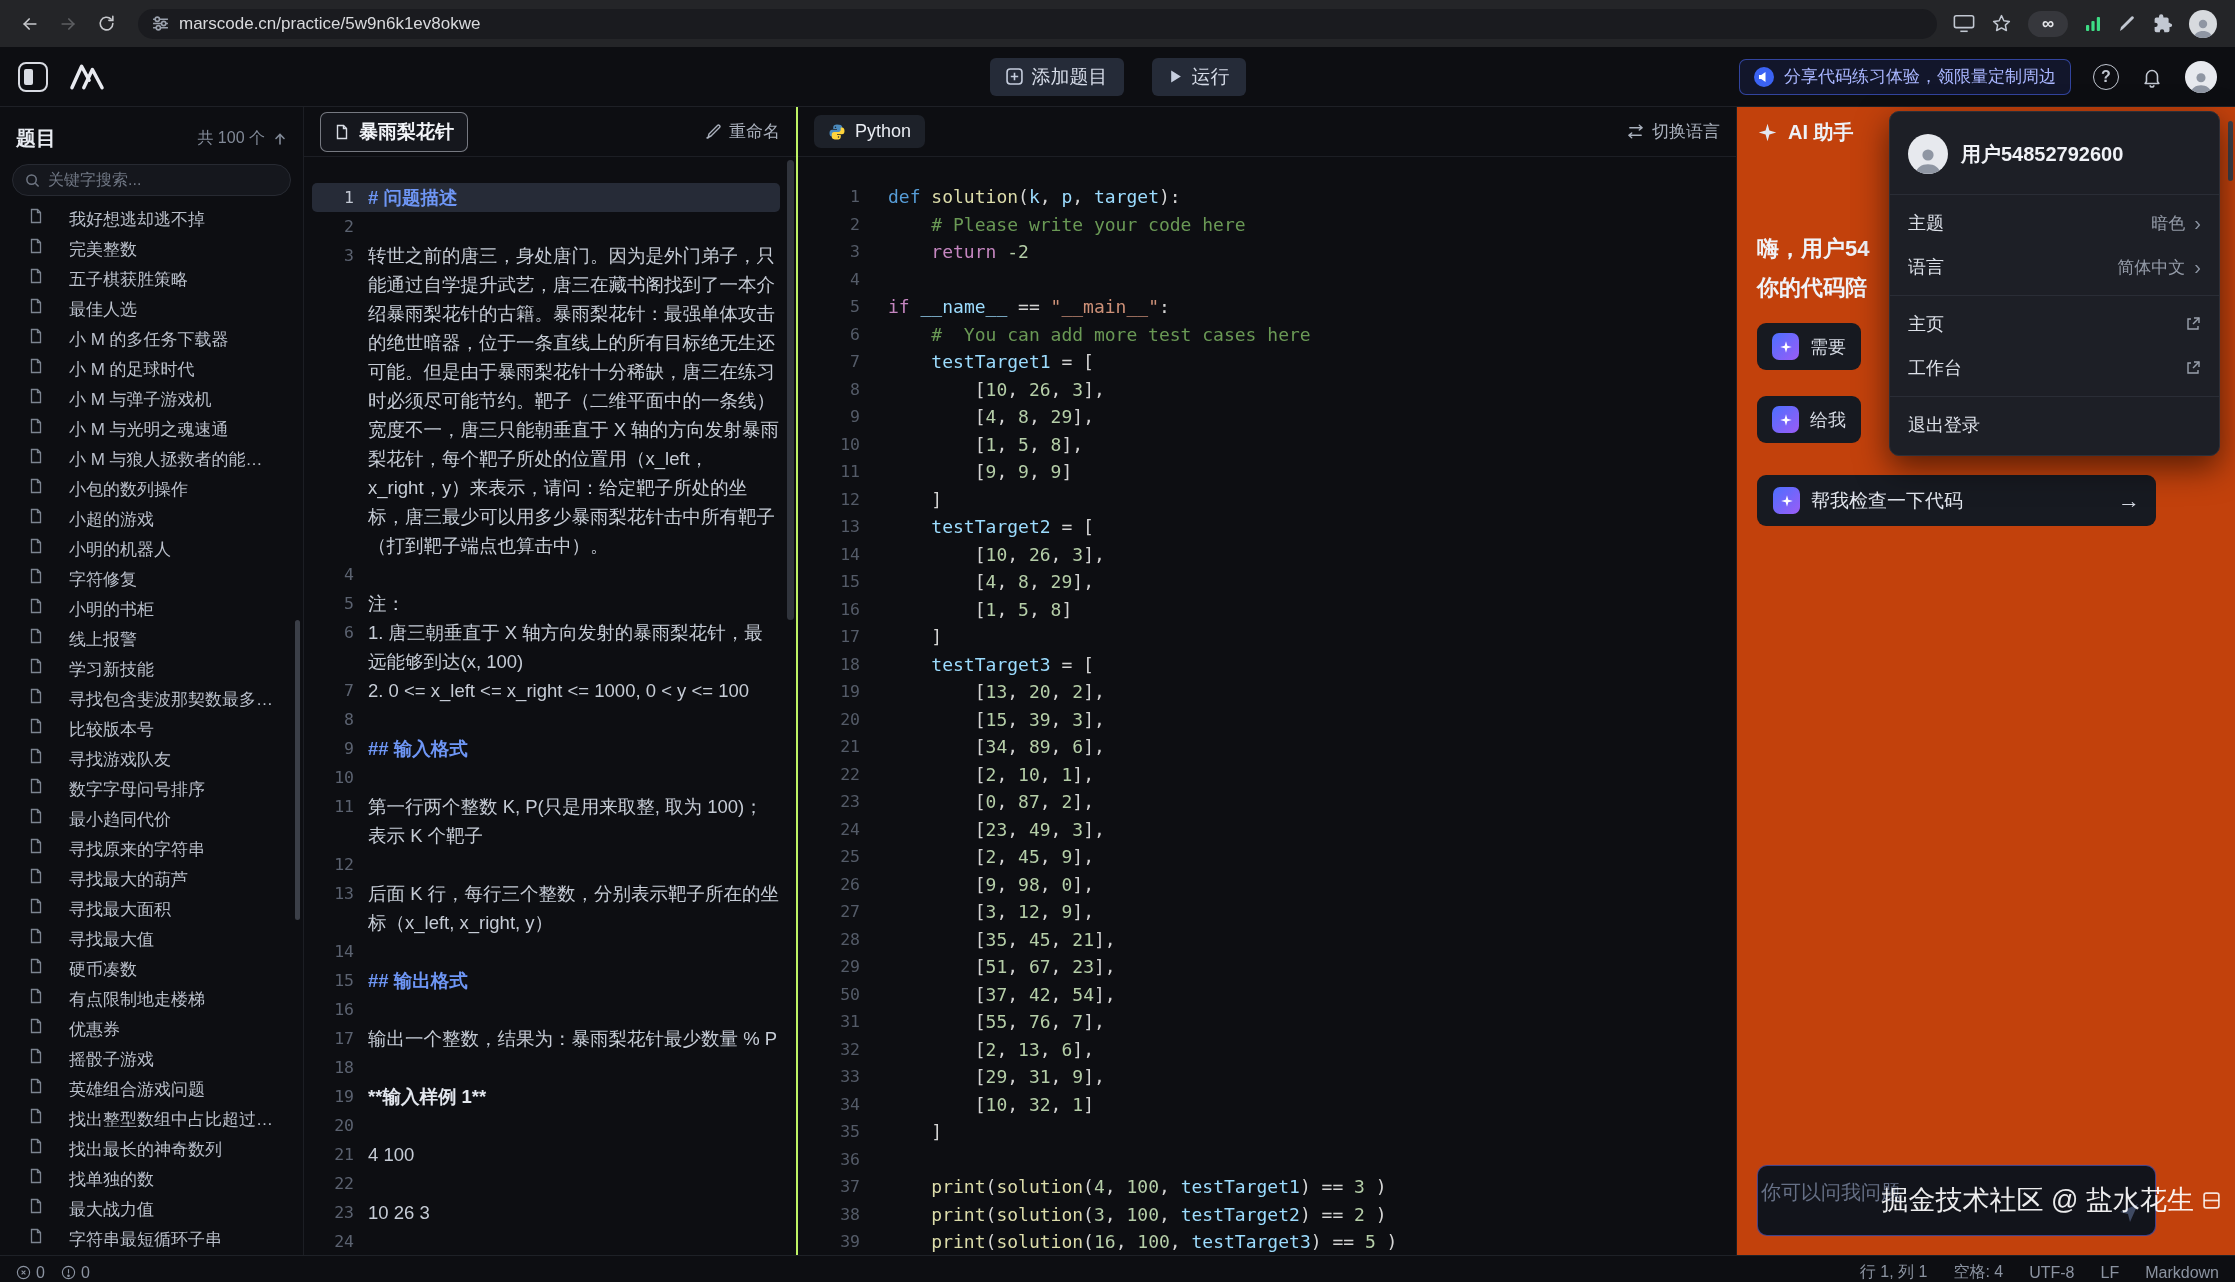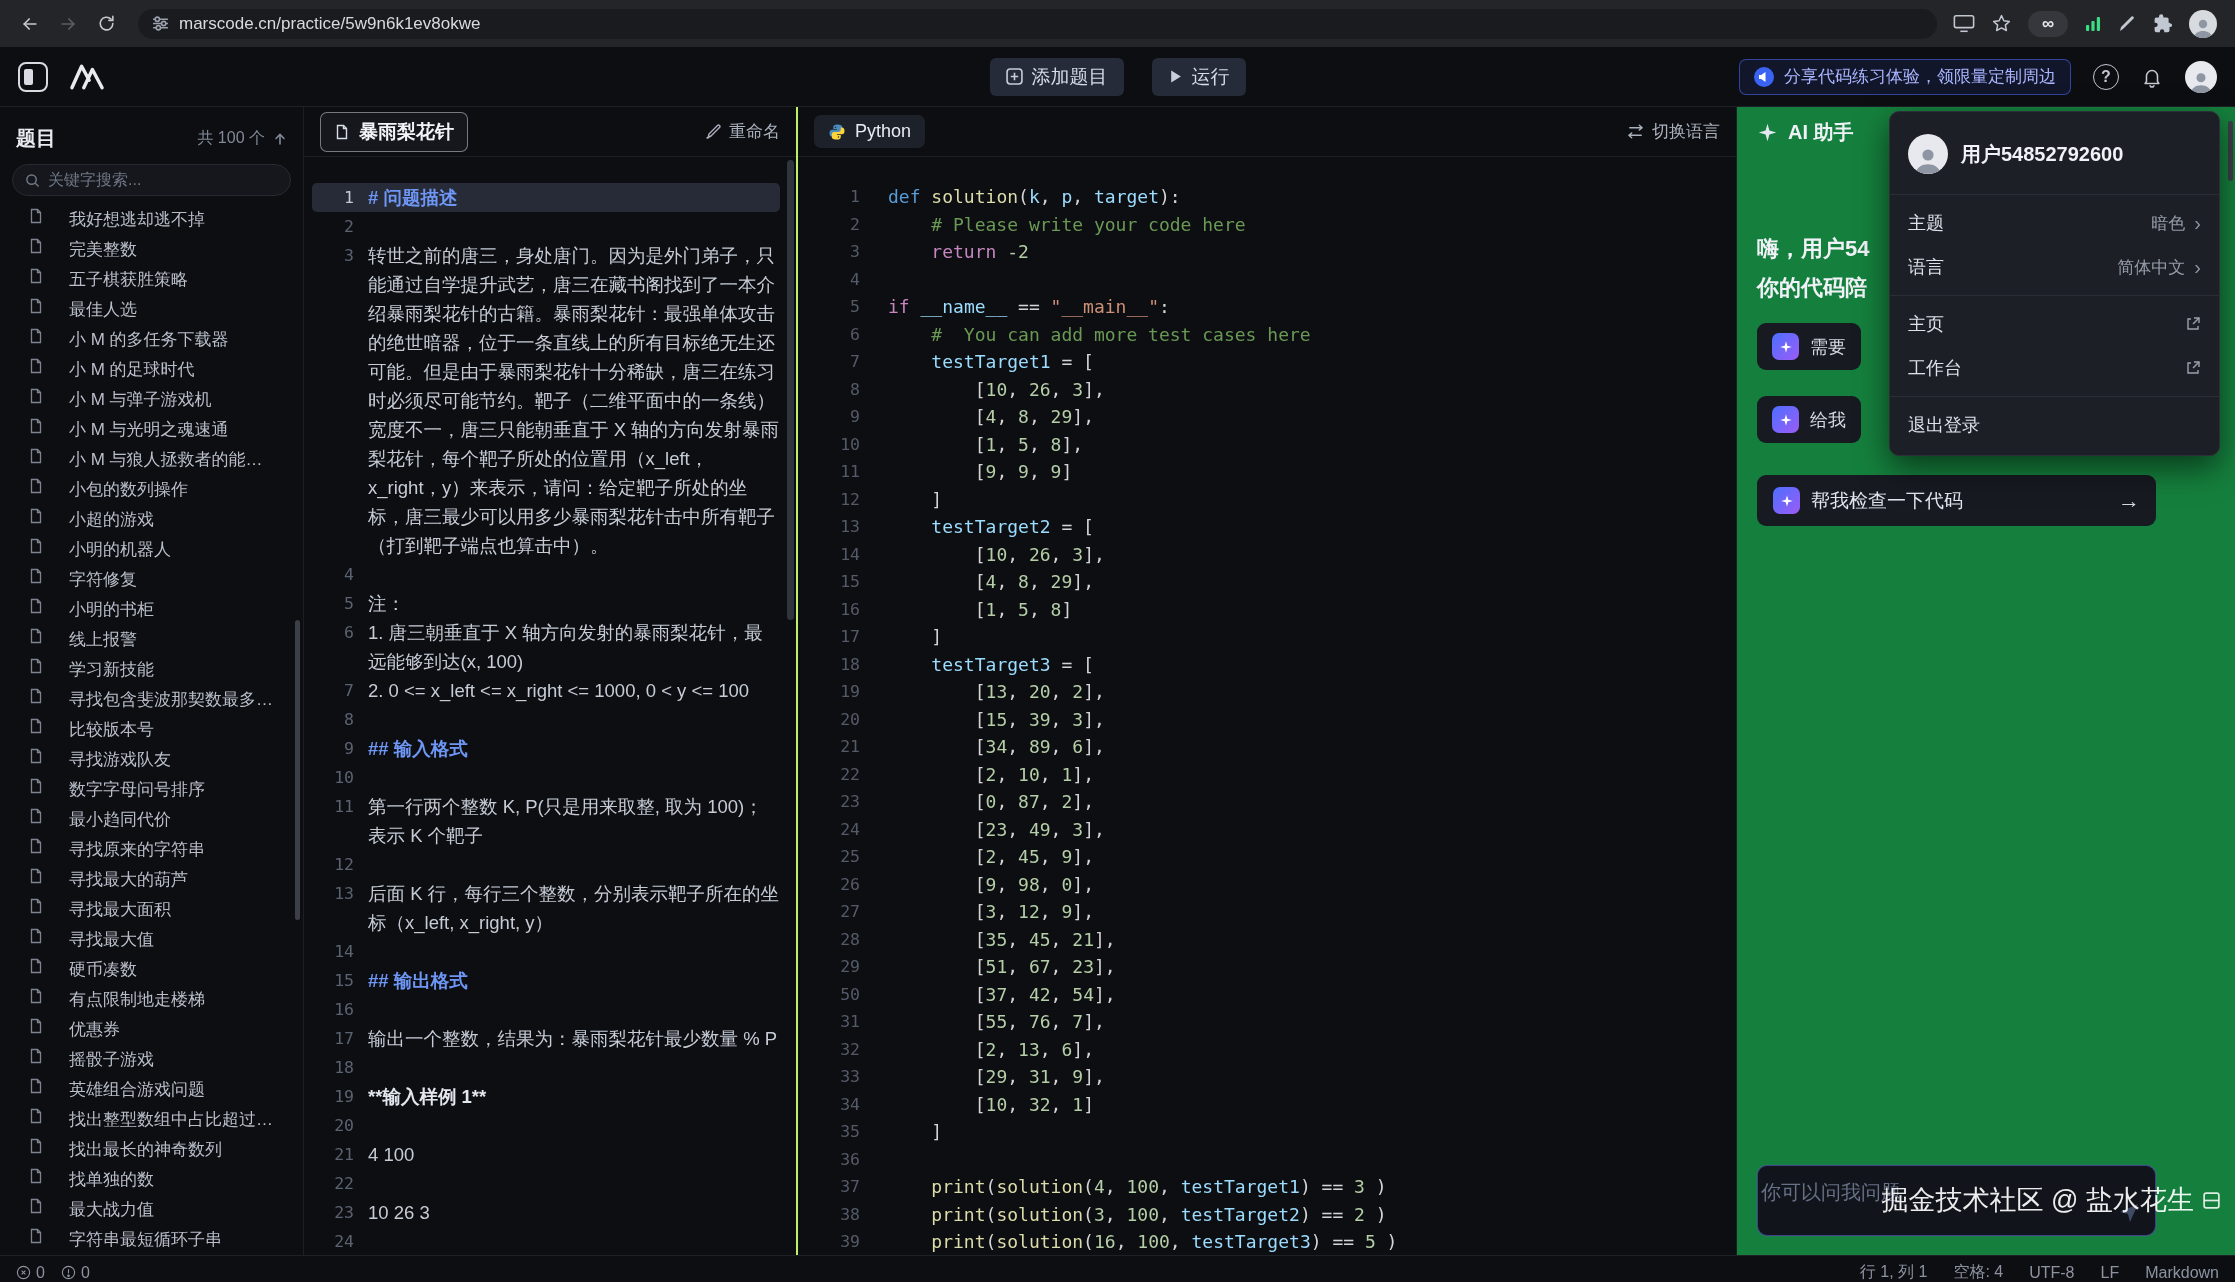--- a/index.html
+++ b/index.html
@@ -72,21 +72,21 @@
   font-size:18px;color:#e8ebf1;text-align:right;}
 .code-content{flex:1;overflow:hidden;padding-top:26px;
   font-family:"DejaVu Sans Mono","Liberation Mono",monospace;font-size:18px;}
 .code-line{display:flex;height:27.5px;line-height:27.5px;}
 .code-num{width:62px;flex:none;text-align:right;color:#545b68;font-size:16.5px;}
 .code-text{margin-left:28px;white-space:pre;color:#d4d4d4;}
 .tk-kw{color:#569cd6}.tk-ctl{color:#c586c0}.tk-fn{color:#dcdcaa}.tk-var{color:#9cdcfe}
 .tk-str{color:#ce9178}.tk-num{color:#b5cea8}.tk-com{color:#6a9955}.tk-pln{color:#d4d4d4}
 
 
-.ai-panel{width:498px;background:#15803d;display:flex;flex-direction:column;position:relative;}
+.ai-panel{width:498px;background:#c2410c;display:flex;flex-direction:column;position:relative;}
 .ai-header{height:50px;display:flex;align-items:center;gap:10px;padding:0 20px;flex:none;}
 .ai-title{font-size:20px;font-weight:bold;color:#eef1f6;}
 .ai-body{flex:1;display:flex;flex-direction:column;align-items:flex-start;padding:0 79px 0 20px;}
 .ai-greeting{margin-top:72px;font-size:22px;font-weight:bold;color:#f0f2f7;line-height:39px;}
 .spark-badge{width:27px;height:27px;border-radius:7px;background:linear-gradient(135deg,#4c6fff,#9b5cf6);
   display:flex;align-items:center;justify-content:center;flex:none;}
 .ai-card{display:inline-flex;align-items:center;gap:11px;background:#171a21;border-radius:9px;
   padding:10px 15px;font-size:18px;color:#d5dae3;}
 .ai-card.c1{margin-top:16px;}
 .ai-card.c2{margin-top:26px;}

